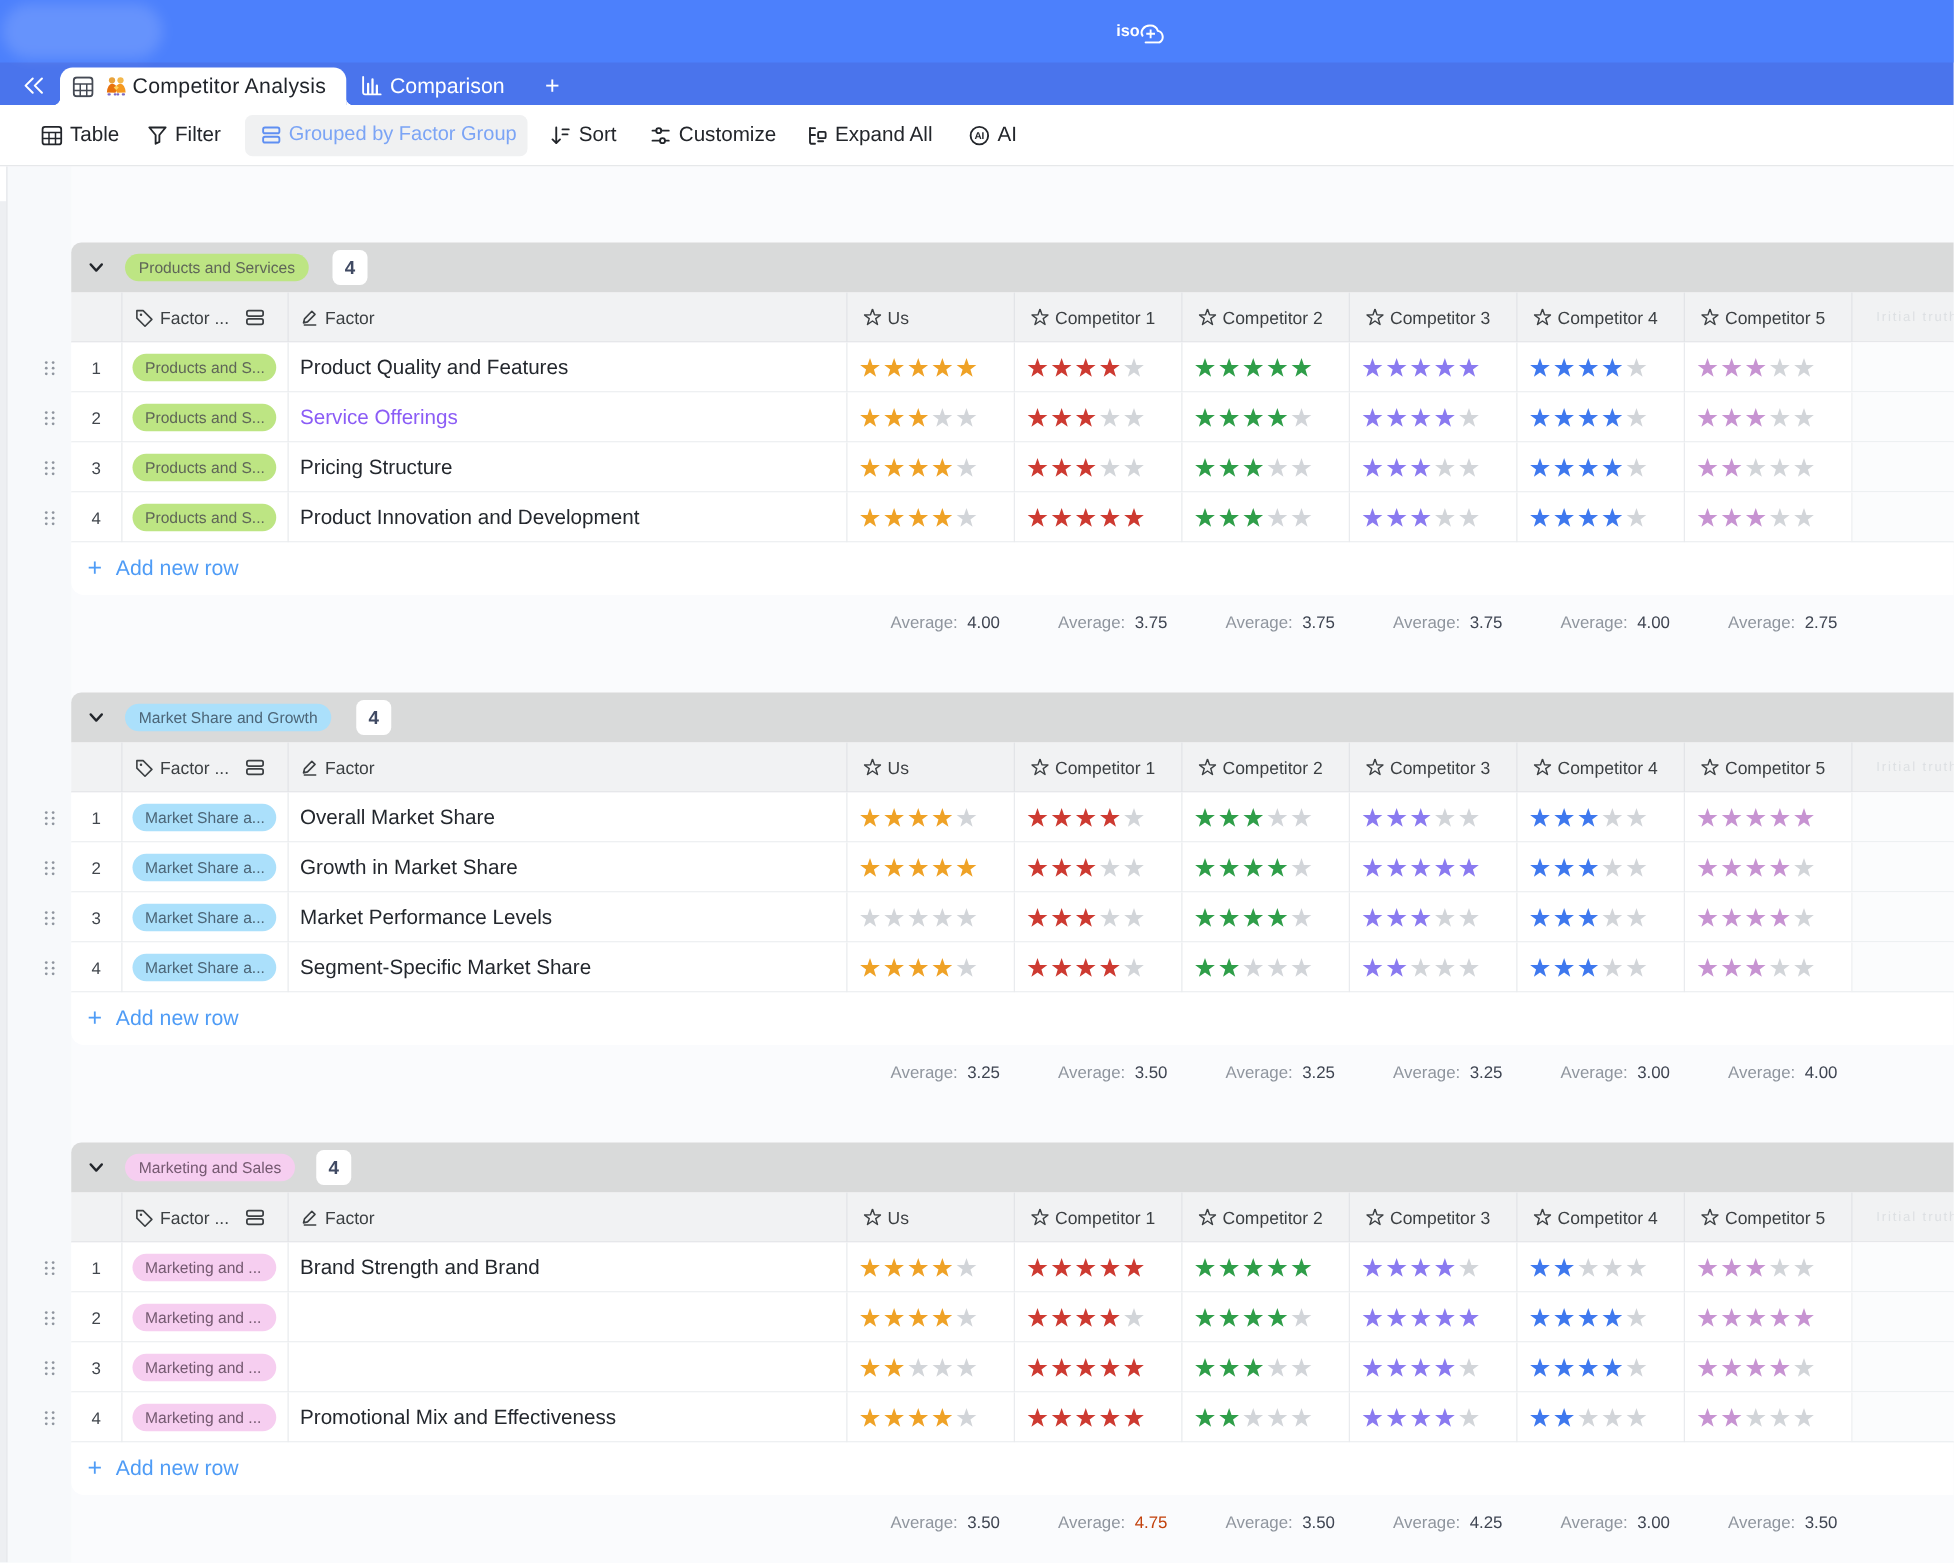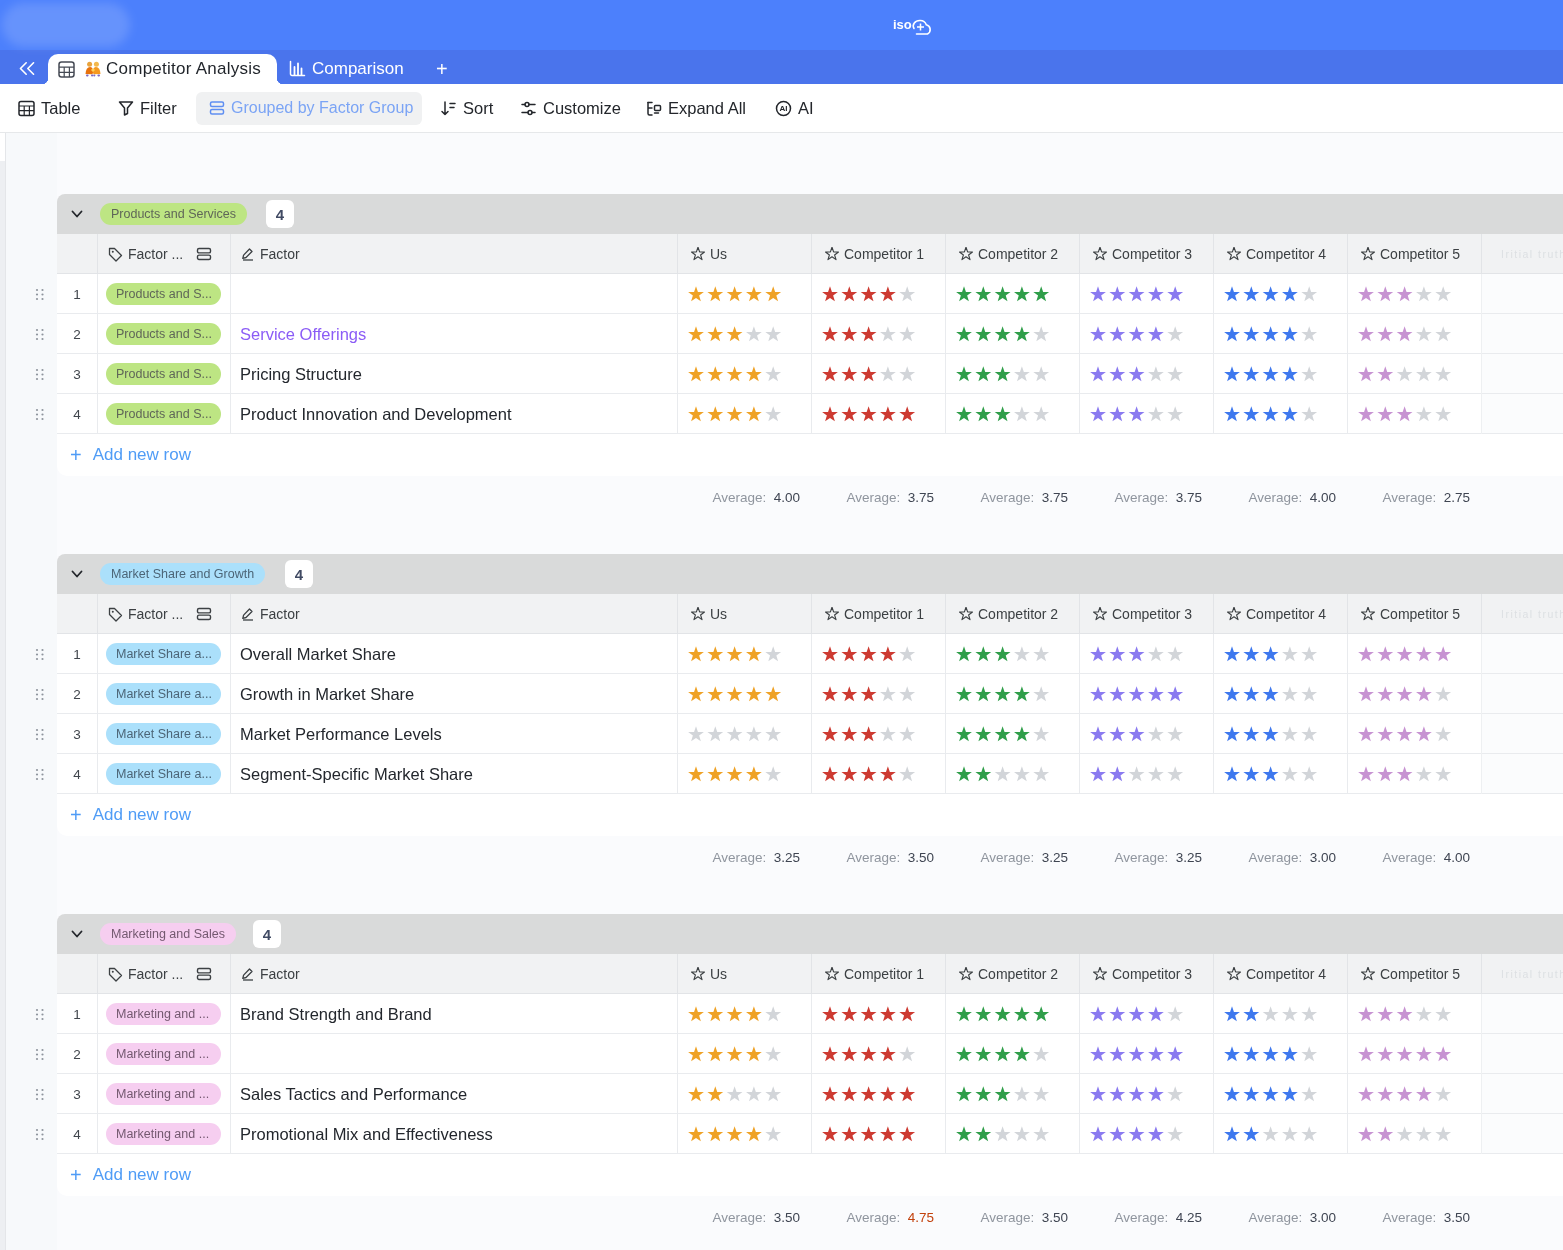--- a/index.html
+++ b/index.html
@@ -49,21 +49,21 @@
 <svg class="abs" style="left:289px;top:60px" width="17" height="17" viewBox="0 0 17 17">
 <g stroke="#fff" fill="none" stroke-width="1.5" stroke-linecap="round">
 <path d="M1.5 1.5 v12.5 a1.5 1.5 0 0 0 1.5 1.5 h12.5"></path>
 <path d="M5.5 15 v-8 M9 15 v-11.5 M12.5 15 v-6.5" stroke-width="1.8"></path>
 </g>
     </svg>
 <div class="abs flex" style="left:312px;top:54px;height:30px;font-size:17px;color:#fff">Comparison</div>
 <div class="abs flex" style="left:436px;top:54px;height:30px;font-size:20px;color:#fff;font-weight:300">+</div>
 </div>
 <div class="abs" style="left:0;top:84px;width:1563px;height:49px;background:#fff;border-bottom:1px solid #e6e8ea"></div>
-<div class="abs flex" style="left:18px;top:84px;height:48px;color:#23262b;font-size:16.5px">
+<div class="abs flex" style="left:33px;top:84px;height:48px;color:#23262b;font-size:16.5px">
     <svg width="17" height="17" viewBox="0 0 17 17">
       <g fill="none" stroke="#23262b" stroke-width="1.5">
         <rect x="1" y="1.5" width="15" height="14" rx="2"></rect>
         <path d="M1 6 h15 M1 10.7 h15 M6.2 6 v9.5 M11.4 6 v9.5" stroke-width="1.2"></path>
       </g>
     </svg>
     <span style="margin-left:6px">Table</span>
   </div>
 <div class="abs flex" style="left:118px;top:84px;height:48px;color:#23262b;font-size:16.5px">
     <svg width="16" height="16" viewBox="0 0 16 16">
@@ -185,20 +185,21 @@
 <svg class="abs" style="left:-22px;top:94px" width="11" height="13" viewBox="0 0 11 13">
       <circle cx="2.0" cy="2.0" r="1.1" fill="#8f959e"></circle>
       <circle cx="2.0" cy="6.5" r="1.1" fill="#8f959e"></circle>
       <circle cx="2.0" cy="11.0" r="1.1" fill="#8f959e"></circle>
       <circle cx="7.5" cy="2.0" r="1.1" fill="#8f959e"></circle>
       <circle cx="7.5" cy="6.5" r="1.1" fill="#8f959e"></circle>
       <circle cx="7.5" cy="11.0" r="1.1" fill="#8f959e"></circle>
     </svg>
 <div class="abs flex" style="left:0px;top:80px;width:40px;height:40px;justify-content:center;font-size:13.5px;color:#41464d">1</div>
 <div class="abs flex" style="left:49px;top:89px;width:115px;height:22px;padding:0 10px;background:#bde583;border-radius:11px;font-size:12.5px;color:#5f6658;white-space:nowrap;overflow:hidden">Products and S...</div>
+<div class="abs flex" style="left:183px;top:80px;height:40px;font-size:16.5px;color:#23272d;white-space:nowrap">Product Quality and Features</div>
 <div class="abs" style="left:631px;top:92px"><svg width="95" height="17" viewBox="0 0 95 17">
         <path d="M8.00 0.30 L9.94 5.93 L15.89 6.04 L11.14 9.62 L12.88 15.31 L8.00 11.90 L3.12 15.31 L4.86 9.62 L0.11 6.04 L6.06 5.93 Z" transform="translate(0.0,0)" fill="#efa226"></path>
         <path d="M8.00 0.30 L9.94 5.93 L15.89 6.04 L11.14 9.62 L12.88 15.31 L8.00 11.90 L3.12 15.31 L4.86 9.62 L0.11 6.04 L6.06 5.93 Z" transform="translate(19.3,0)" fill="#efa226"></path>
         <path d="M8.00 0.30 L9.94 5.93 L15.89 6.04 L11.14 9.62 L12.88 15.31 L8.00 11.90 L3.12 15.31 L4.86 9.62 L0.11 6.04 L6.06 5.93 Z" transform="translate(38.6,0)" fill="#efa226"></path>
         <path d="M8.00 0.30 L9.94 5.93 L15.89 6.04 L11.14 9.62 L12.88 15.31 L8.00 11.90 L3.12 15.31 L4.86 9.62 L0.11 6.04 L6.06 5.93 Z" transform="translate(57.900000000000006,0)" fill="#efa226"></path>
         <path d="M8.00 0.30 L9.94 5.93 L15.89 6.04 L11.14 9.62 L12.88 15.31 L8.00 11.90 L3.12 15.31 L4.86 9.62 L0.11 6.04 L6.06 5.93 Z" transform="translate(77.2,0)" fill="#efa226"></path>
       </svg></div>
 <div class="abs" style="left:765px;top:92px"><svg width="95" height="17" viewBox="0 0 95 17">
         <path d="M8.00 0.30 L9.94 5.93 L15.89 6.04 L11.14 9.62 L12.88 15.31 L8.00 11.90 L3.12 15.31 L4.86 9.62 L0.11 6.04 L6.06 5.93 Z" transform="translate(0.0,0)" fill="#cd3a31"></path>
         <path d="M8.00 0.30 L9.94 5.93 L15.89 6.04 L11.14 9.62 L12.88 15.31 L8.00 11.90 L3.12 15.31 L4.86 9.62 L0.11 6.04 L6.06 5.93 Z" transform="translate(19.3,0)" fill="#cd3a31"></path>
@@ -949,21 +950,20 @@
 <svg class="abs" style="left:-22px;top:174px" width="11" height="13" viewBox="0 0 11 13">
       <circle cx="2.0" cy="2.0" r="1.1" fill="#8f959e"></circle>
       <circle cx="2.0" cy="6.5" r="1.1" fill="#8f959e"></circle>
       <circle cx="2.0" cy="11.0" r="1.1" fill="#8f959e"></circle>
       <circle cx="7.5" cy="2.0" r="1.1" fill="#8f959e"></circle>
       <circle cx="7.5" cy="6.5" r="1.1" fill="#8f959e"></circle>
       <circle cx="7.5" cy="11.0" r="1.1" fill="#8f959e"></circle>
     </svg>
 <div class="abs flex" style="left:0px;top:160px;width:40px;height:40px;justify-content:center;font-size:13.5px;color:#41464d">3</div>
 <div class="abs flex" style="left:49px;top:169px;width:115px;height:22px;padding:0 10px;background:#f6cef0;border-radius:11px;font-size:12.5px;color:#745970;white-space:nowrap;overflow:hidden">Marketing and ...</div>
-<div class="abs flex" style="left:183px;top:160px;height:40px;font-size:16.5px;color:#23272d;white-space:nowrap">Sales Tactics and Performance</div>
 <div class="abs" style="left:631px;top:172px"><svg width="95" height="17" viewBox="0 0 95 17">
         <path d="M8.00 0.30 L9.94 5.93 L15.89 6.04 L11.14 9.62 L12.88 15.31 L8.00 11.90 L3.12 15.31 L4.86 9.62 L0.11 6.04 L6.06 5.93 Z" transform="translate(0.0,0)" fill="#efa226"></path>
         <path d="M8.00 0.30 L9.94 5.93 L15.89 6.04 L11.14 9.62 L12.88 15.31 L8.00 11.90 L3.12 15.31 L4.86 9.62 L0.11 6.04 L6.06 5.93 Z" transform="translate(19.3,0)" fill="#efa226"></path>
         <path d="M8.00 0.30 L9.94 5.93 L15.89 6.04 L11.14 9.62 L12.88 15.31 L8.00 11.90 L3.12 15.31 L4.86 9.62 L0.11 6.04 L6.06 5.93 Z" transform="translate(38.6,0)" fill="#d2d5d9"></path>
         <path d="M8.00 0.30 L9.94 5.93 L15.89 6.04 L11.14 9.62 L12.88 15.31 L8.00 11.90 L3.12 15.31 L4.86 9.62 L0.11 6.04 L6.06 5.93 Z" transform="translate(57.900000000000006,0)" fill="#d2d5d9"></path>
         <path d="M8.00 0.30 L9.94 5.93 L15.89 6.04 L11.14 9.62 L12.88 15.31 L8.00 11.90 L3.12 15.31 L4.86 9.62 L0.11 6.04 L6.06 5.93 Z" transform="translate(77.2,0)" fill="#d2d5d9"></path>
       </svg></div>
 <div class="abs" style="left:765px;top:172px"><svg width="95" height="17" viewBox="0 0 95 17">
         <path d="M8.00 0.30 L9.94 5.93 L15.89 6.04 L11.14 9.62 L12.88 15.31 L8.00 11.90 L3.12 15.31 L4.86 9.62 L0.11 6.04 L6.06 5.93 Z" transform="translate(0.0,0)" fill="#cd3a31"></path>
         <path d="M8.00 0.30 L9.94 5.93 L15.89 6.04 L11.14 9.62 L12.88 15.31 L8.00 11.90 L3.12 15.31 L4.86 9.62 L0.11 6.04 L6.06 5.93 Z" transform="translate(19.3,0)" fill="#cd3a31"></path>

